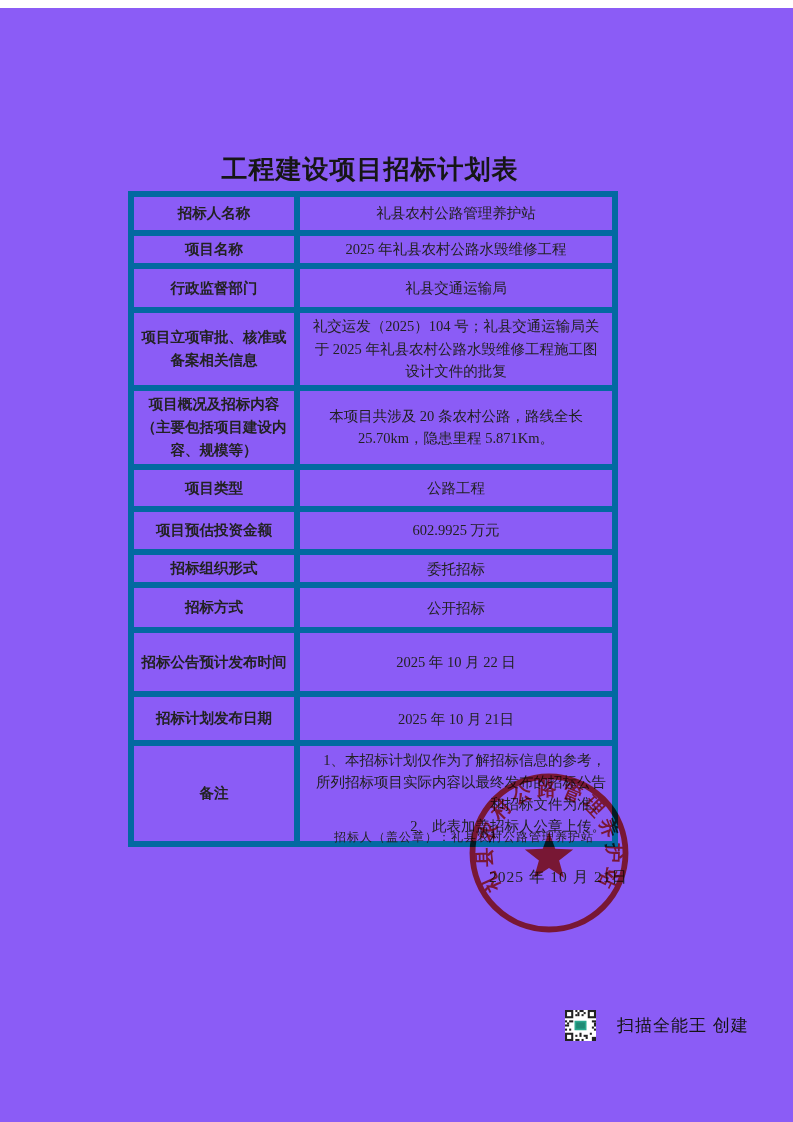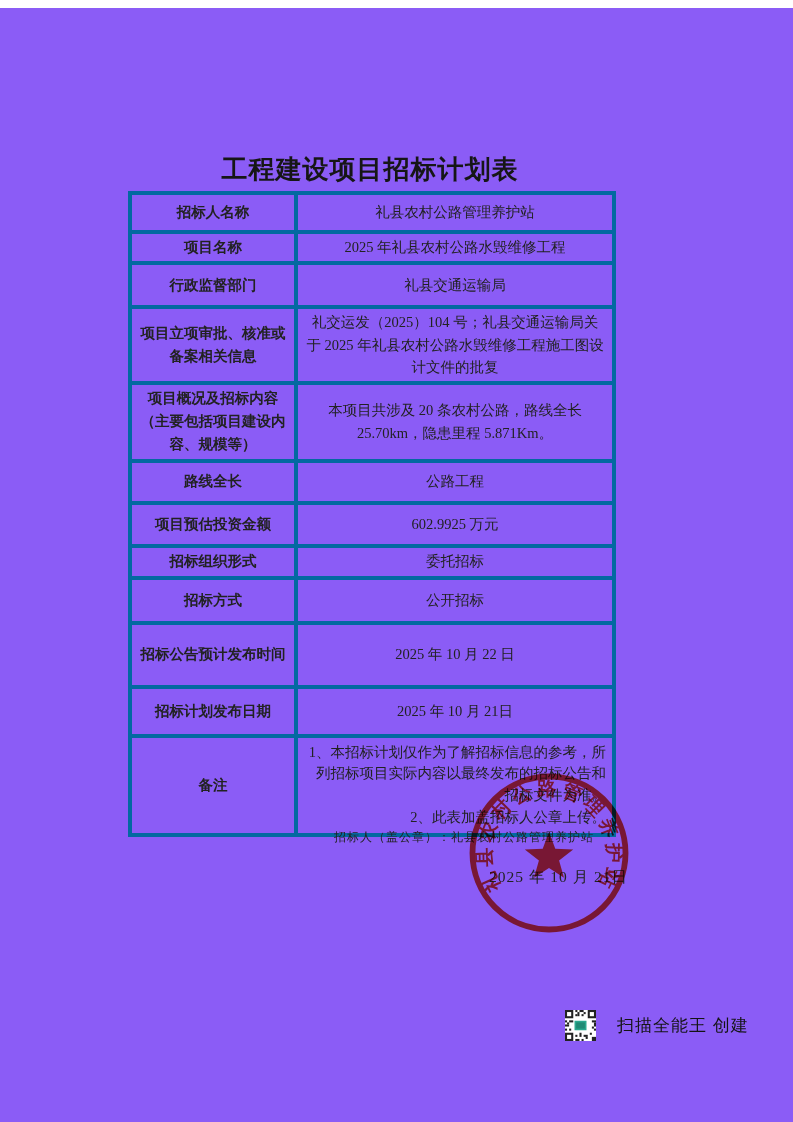--- a/index.html
+++ b/index.html
@@ -26,21 +26,21 @@
   }
 
   table.bid-table {
     position:absolute;
     left:128px; top:183px;
     width:484px;
     border-collapse:collapse;
     table-layout:fixed;
   }
   table.bid-table td {
-    border:4px solid #0369a1;
+    border:6px solid #0369a1;
     vertical-align:middle;
     overflow:hidden;
   }
   td.lbl {
     font-family:"Liberation Sans","DejaVu Sans",sans-serif;
     font-weight:bold;
     font-size:14.5px;
     text-align:center;
     padding:2px 3px;
     line-height:1.6;
@@ -144,21 +144,21 @@
       </tr>
       <tr class="r4">
         <td class="lbl">项目立项审批、核准或备案相关信息</td>
         <td class="val">礼交运发（2025）104 号；礼县交通运输局关于 2025 年礼县农村公路水毁维修工程施工图设计文件的批复</td>
       </tr>
       <tr class="r5">
         <td class="lbl">项目概况及招标内容（主要包括项目建设内容、规模等）</td>
         <td class="val">本项目共涉及 20 条农村公路，路线全长 25.70km，隐患里程 5.871Km。</td>
       </tr>
       <tr class="r6">
-        <td class="lbl">路线全长</td>
+        <td class="lbl">项目类型</td>
         <td class="val">公路工程</td>
       </tr>
       <tr class="r7">
         <td class="lbl">项目预估投资金额</td>
         <td class="val">602.9925 万元</td>
       </tr>
       <tr class="r8">
         <td class="lbl">招标组织形式</td>
         <td class="val">委托招标</td>
       </tr>

